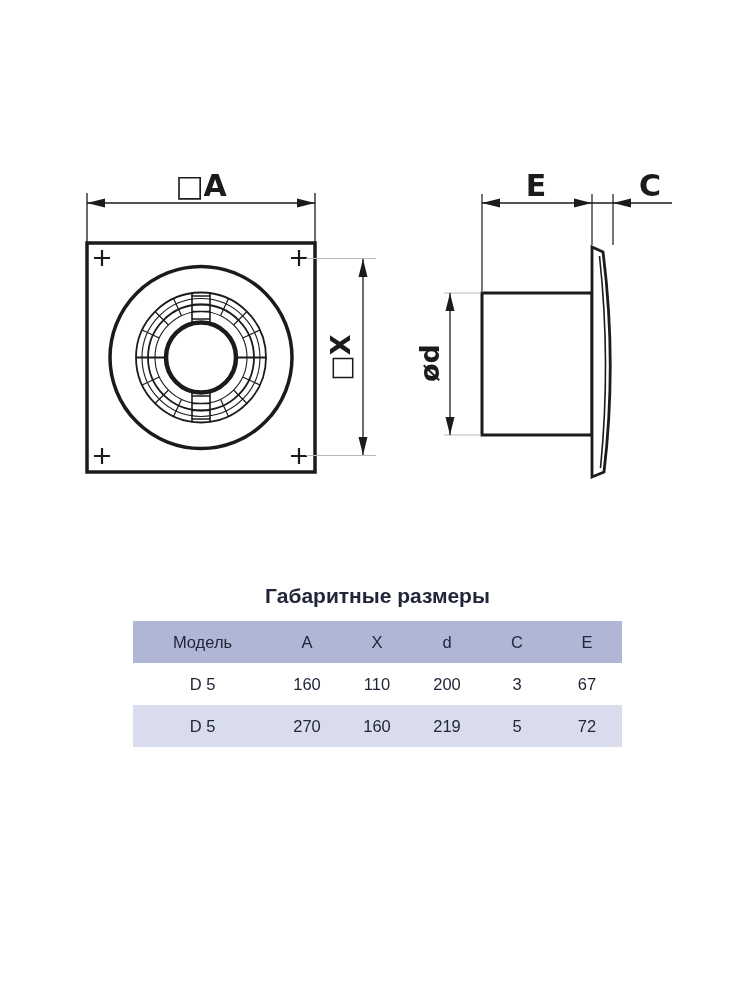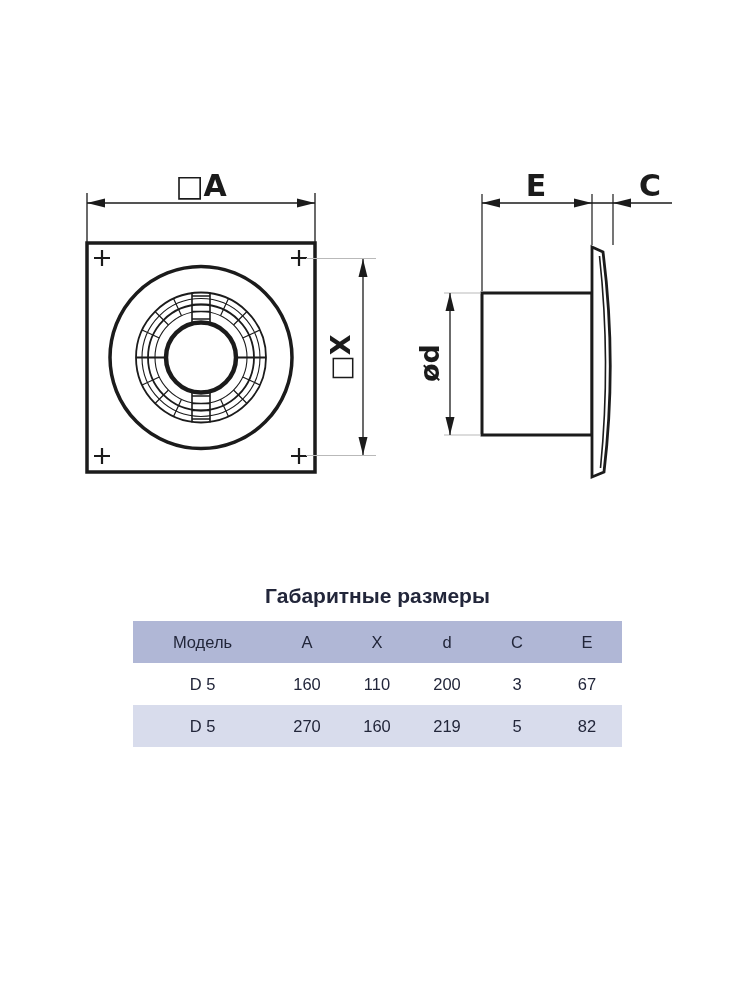--- a/index.html
+++ b/index.html
@@ -137,17 +137,17 @@
         <div class="t-cell">3</div>
         <div class="t-cell">67</div>
       </div>
 
       <div class="t-row t-alt">
         <div class="t-cell">D 5</div>
         <div class="t-cell">270</div>
         <div class="t-cell">160</div>
         <div class="t-cell">219</div>
         <div class="t-cell">5</div>
-        <div class="t-cell">82</div>
+        <div class="t-cell">72</div>
       </div>
     </div>
   </div>
 </div>
 
 </body></html>

